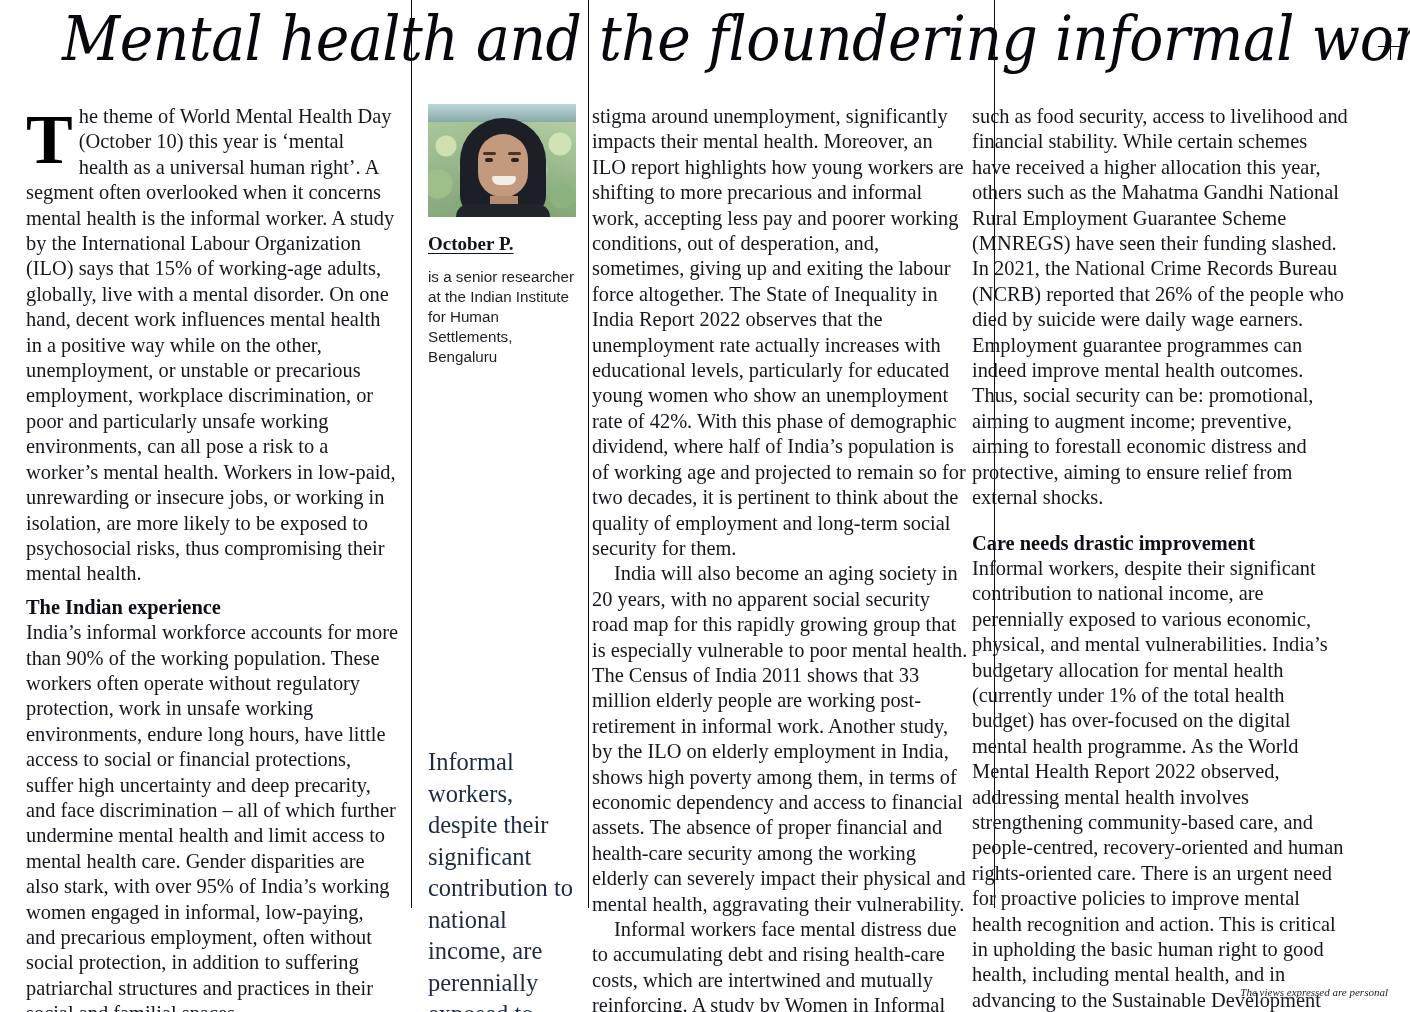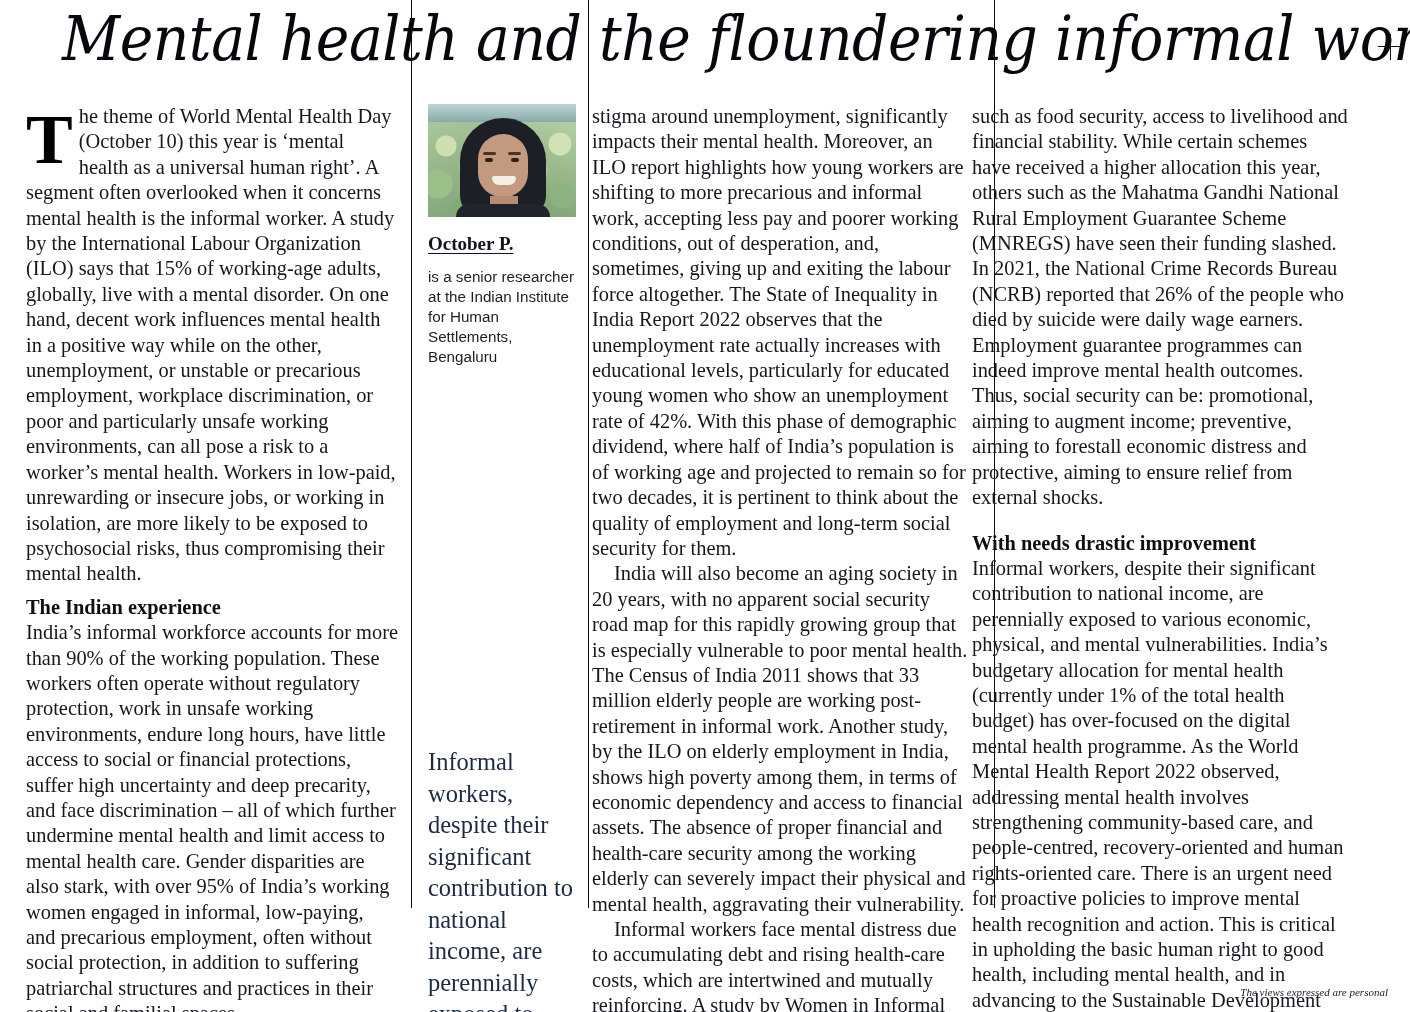--- a/index.html
+++ b/index.html
@@ -289,21 +289,21 @@
     </div>
 
     <div class="col col-3">
       <p class="body no-indent">stigma around unemployment, significantly impacts their mental health. Moreover, an ILO report highlights how young workers are shifting to more precarious and informal work, accepting less pay and poorer working conditions, out of desperation, and, sometimes, giving up and exiting the labour force altogether. The State of Inequality in India Report 2022 observes that the unemployment rate actually increases with educational levels, particularly for educated young women who show an unemployment rate of 42%. With this phase of demographic dividend, where half of India’s population is of working age and projected to remain so for two decades, it is pertinent to think about the quality of employment and long-term social security for them.</p>
       <p class="body">India will also become an aging society in 20 years, with no apparent social security road map for this rapidly growing group that is especially vulnerable to poor mental health. The Census of India 2011 shows that 33 million elderly people are working post-retirement in informal work. Another study, by the ILO on elderly employment in India, shows high poverty among them, in terms of economic dependency and access to financial assets. The absence of proper financial and health-care security among the working elderly can severely impact their physical and mental health, aggravating their vulnerability.</p>
       <p class="body no-indent">Informal workers face mental distress due to accumulating debt and rising health-care costs, which are intertwined and mutually reinforcing. A study by Women in Informal Employment: Globalizing and Organizing (WIEGO) among informal workers in Delhi, mostly migrants, indicates that recovery post COVID-19 remains uneven among informal worker cohorts. Many still report food insecurity, skipped meals, or reduced consumption. As observed by the Keshav Desiraju India Mental Health Observatory, mental health and well-being are impacted by factors</p>
     </div>
 
     <div class="col col-4">
       <p class="body no-indent">such as food security, access to livelihood and financial stability. While certain schemes have received a higher allocation this year, others such as the Mahatma Gandhi National Rural Employment Guarantee Scheme (MNREGS) have seen their funding slashed. In 2021, the National Crime Records Bureau (NCRB) reported that 26% of the people who died by suicide were daily wage earners. Employment guarantee programmes can indeed improve mental health outcomes. Thus, social security can be: promotional, aiming to augment income; preventive, aiming to forestall economic distress and protective, aiming to ensure relief from external shocks.</p>
-      <h2 class="subhead">With needs drastic improvement</h2>
+      <h2 class="subhead">Care needs drastic improvement</h2>
       <p class="body no-indent">Informal workers, despite their significant contribution to national income, are perennially exposed to various economic, physical, and mental vulnerabilities. India’s budgetary allocation for mental health (currently under 1% of the total health budget) has over-focused on the digital mental health programme. As the World Mental Health Report 2022 observed, addressing mental health involves strengthening community-based care, and people-centred, recovery-oriented and human rights-oriented care. There is an urgent need for proactive policies to improve mental health recognition and action. This is critical in upholding the basic human right to good health, including mental health, and in advancing to the Sustainable Development Goals (SDGs), especially SDG 3 on ‘good health and well-being’ and SDG 8 on ‘decent work for all/economic growth’.</p>
     </div>
 
   </div>
 
   <div class="views-note">The views expressed are personal</div>
 
 </div>
 
 </body></html>

